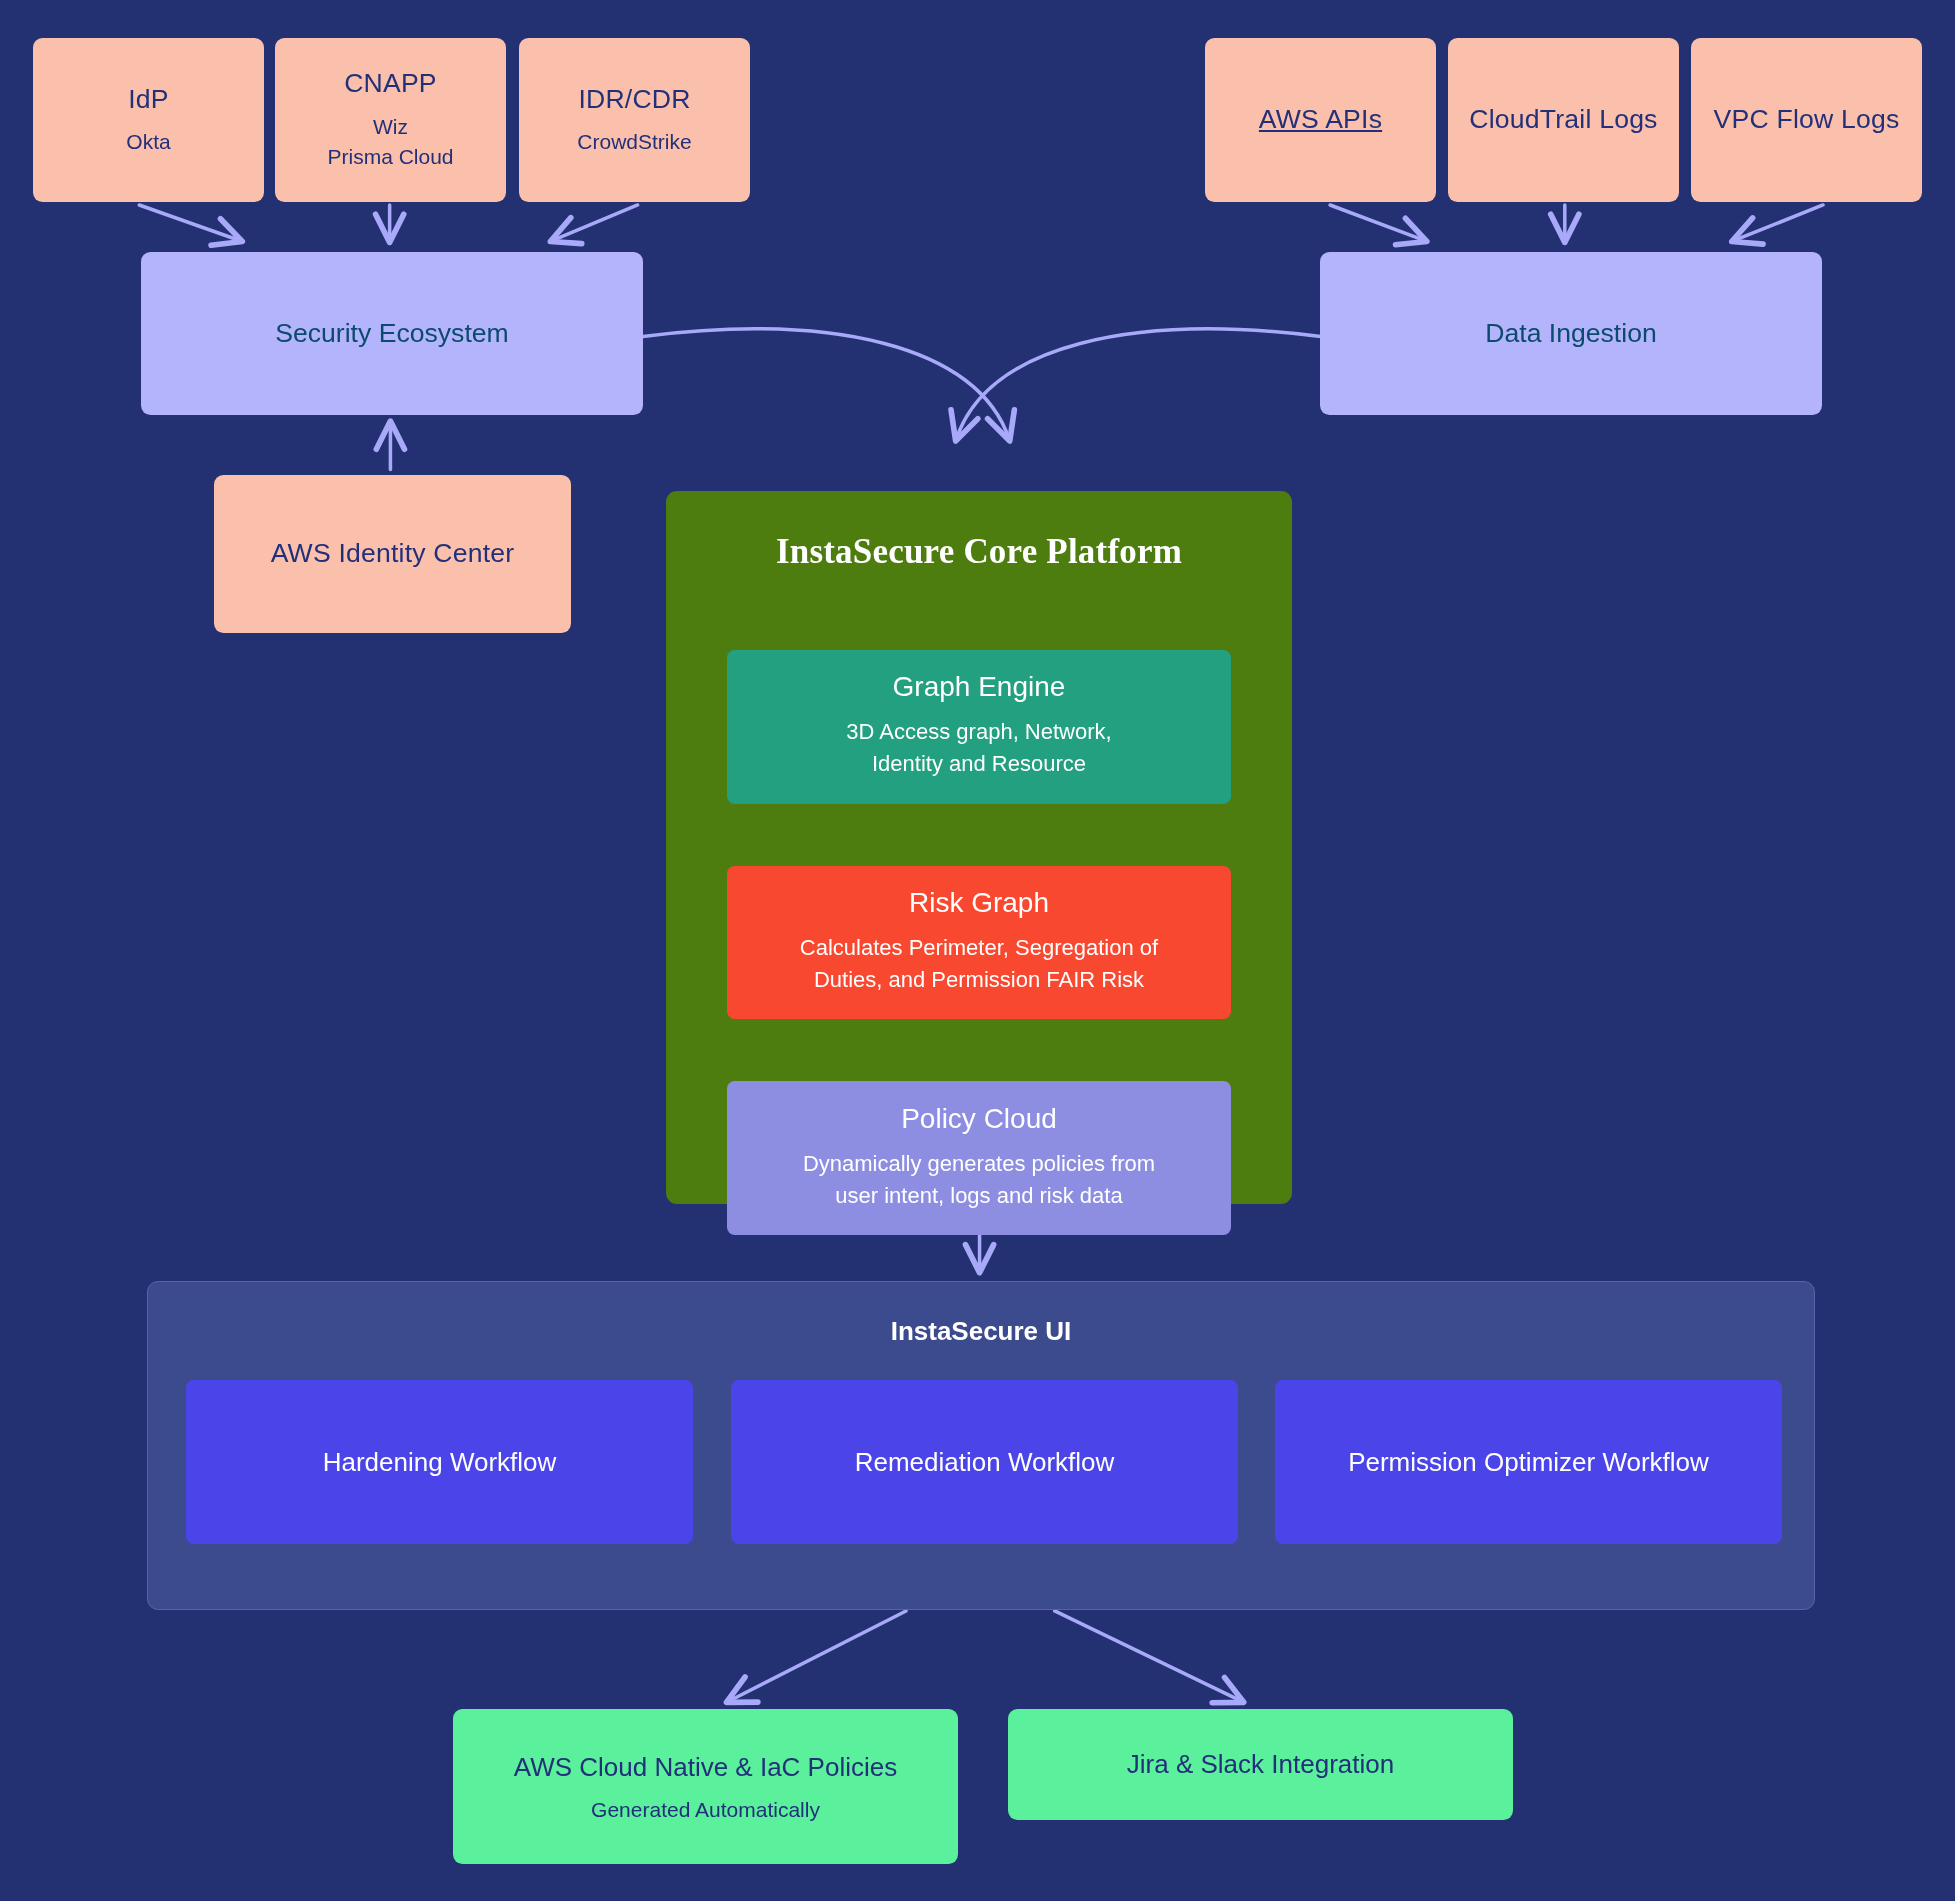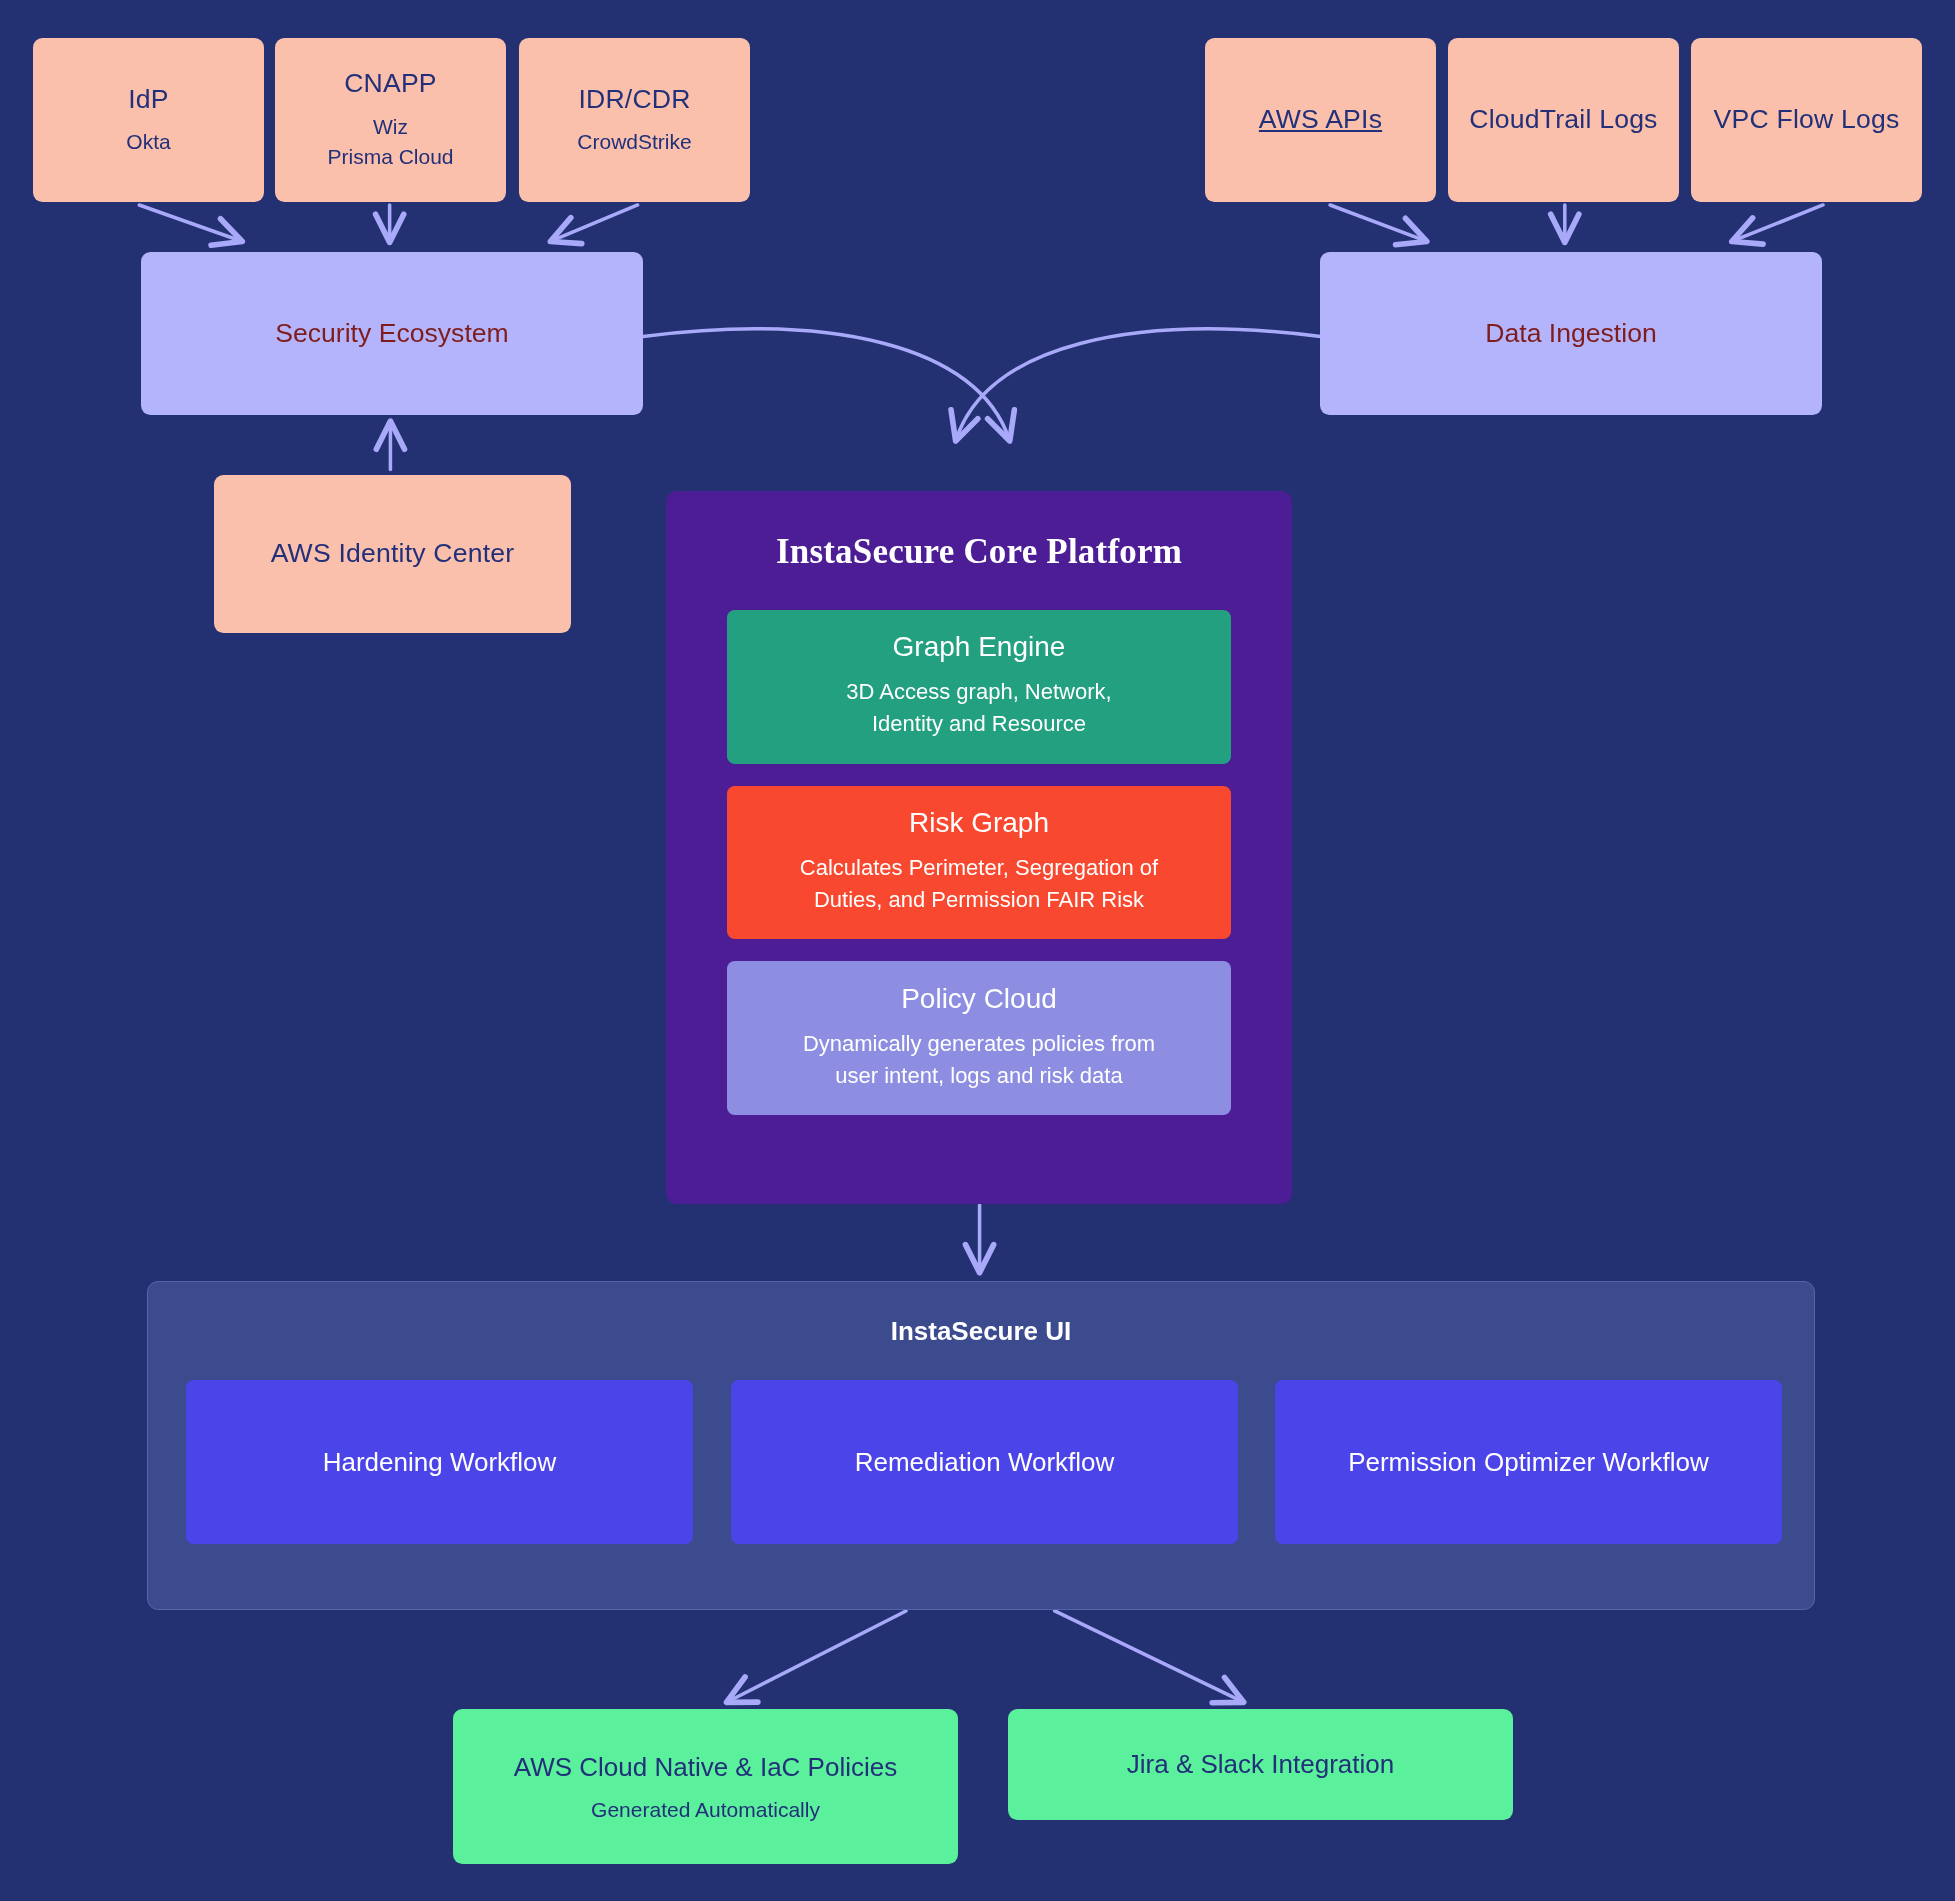--- a/index.html
+++ b/index.html
@@ -49,36 +49,37 @@
     font-size: 21px;
     line-height: 1.45;
     margin-top: 11px;
     font-weight: 400;
   }
   .src.single .ttl { font-size: 26.6px; }
 
   
   .hub {
     background: #B4B4FC;
-    color: #7f1d1d;
+    color: #0c4a6e;
   }
   .hub .ttl {
     font-size: 26.6px;
     font-weight: 400;
   }
 
   
   #core {
     position: absolute;
-    background: #4c1d95;
+    background: #4d7c0f;
     border-radius: 11px;
     z-index: 2;
     display: flex;
     flex-direction: column;
     align-items: center;
+    gap: 40px;
   }
   #core-title {
     font-family: "Liberation Serif", serif;
     color: #ffffff;
     font-size: 35px;
     font-weight: 700;
     margin-top: 41px;
     margin-bottom: 38px;
     letter-spacing: 0.2px;
   }

